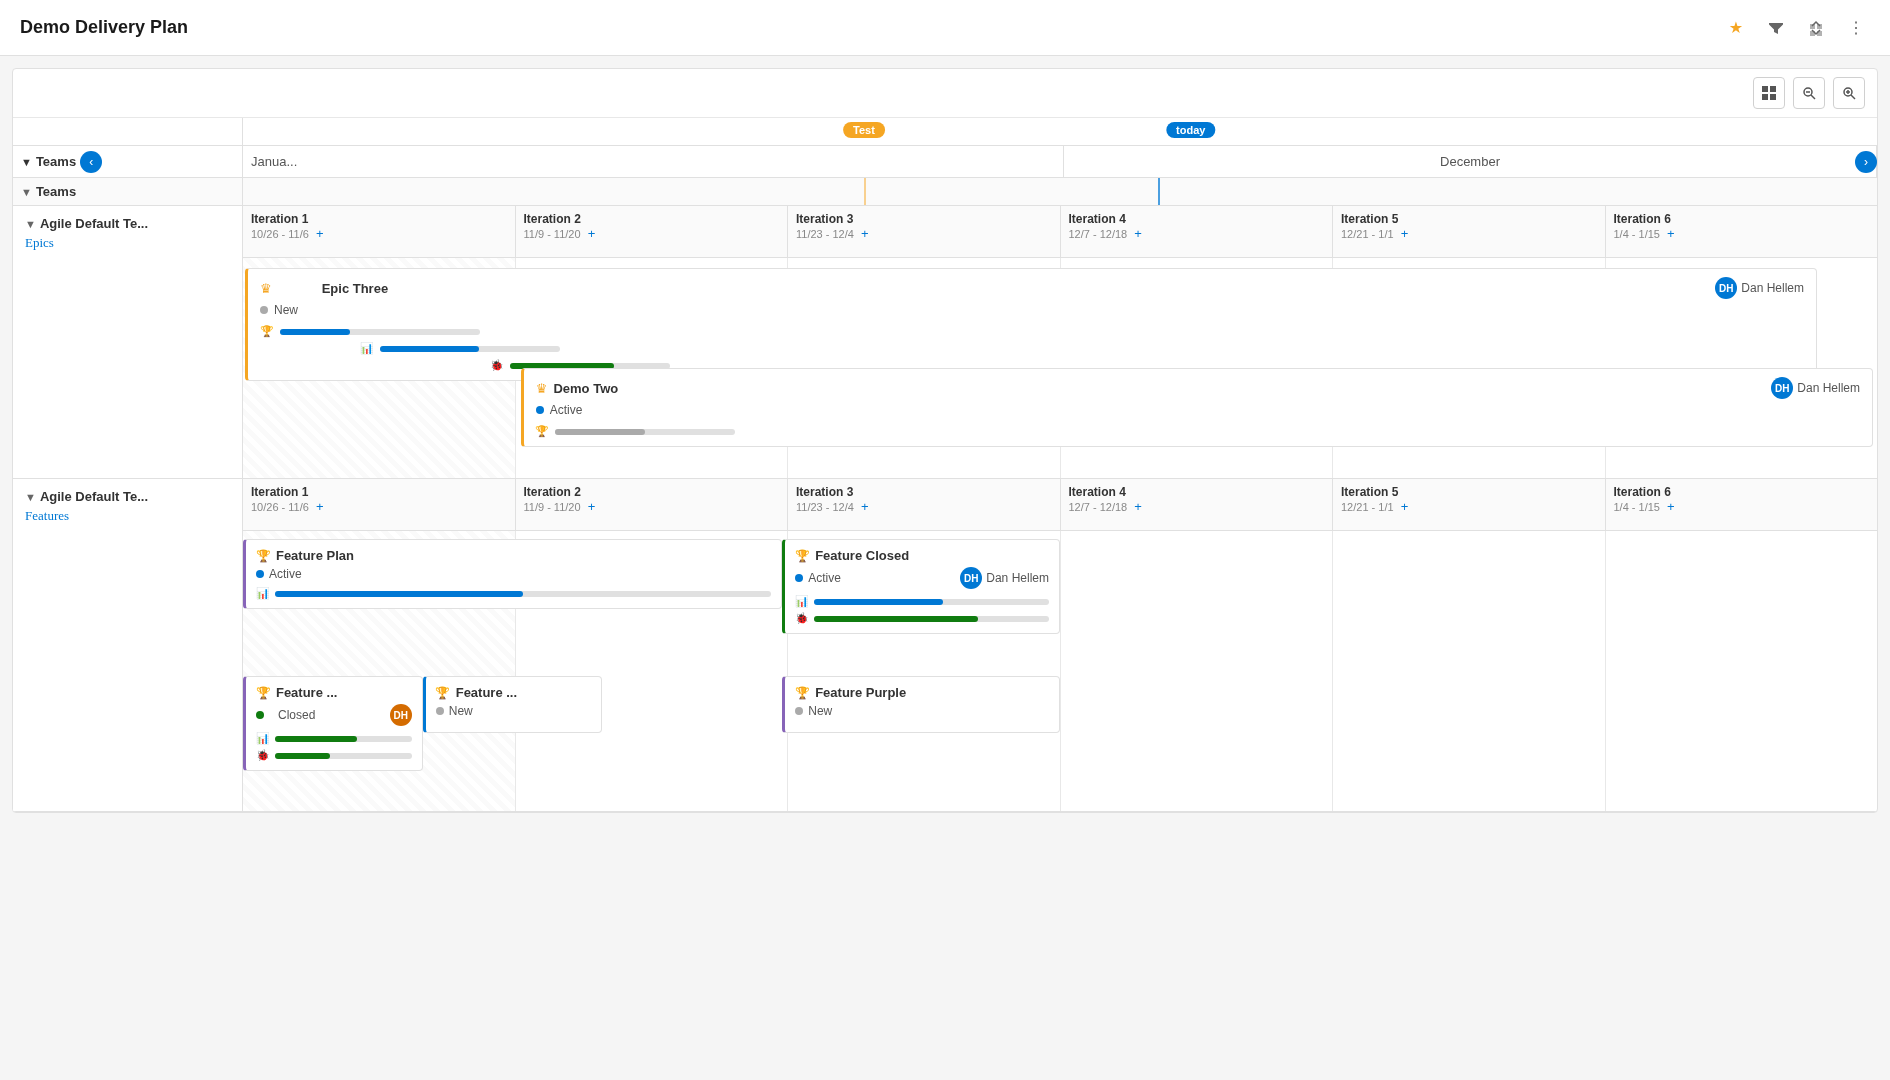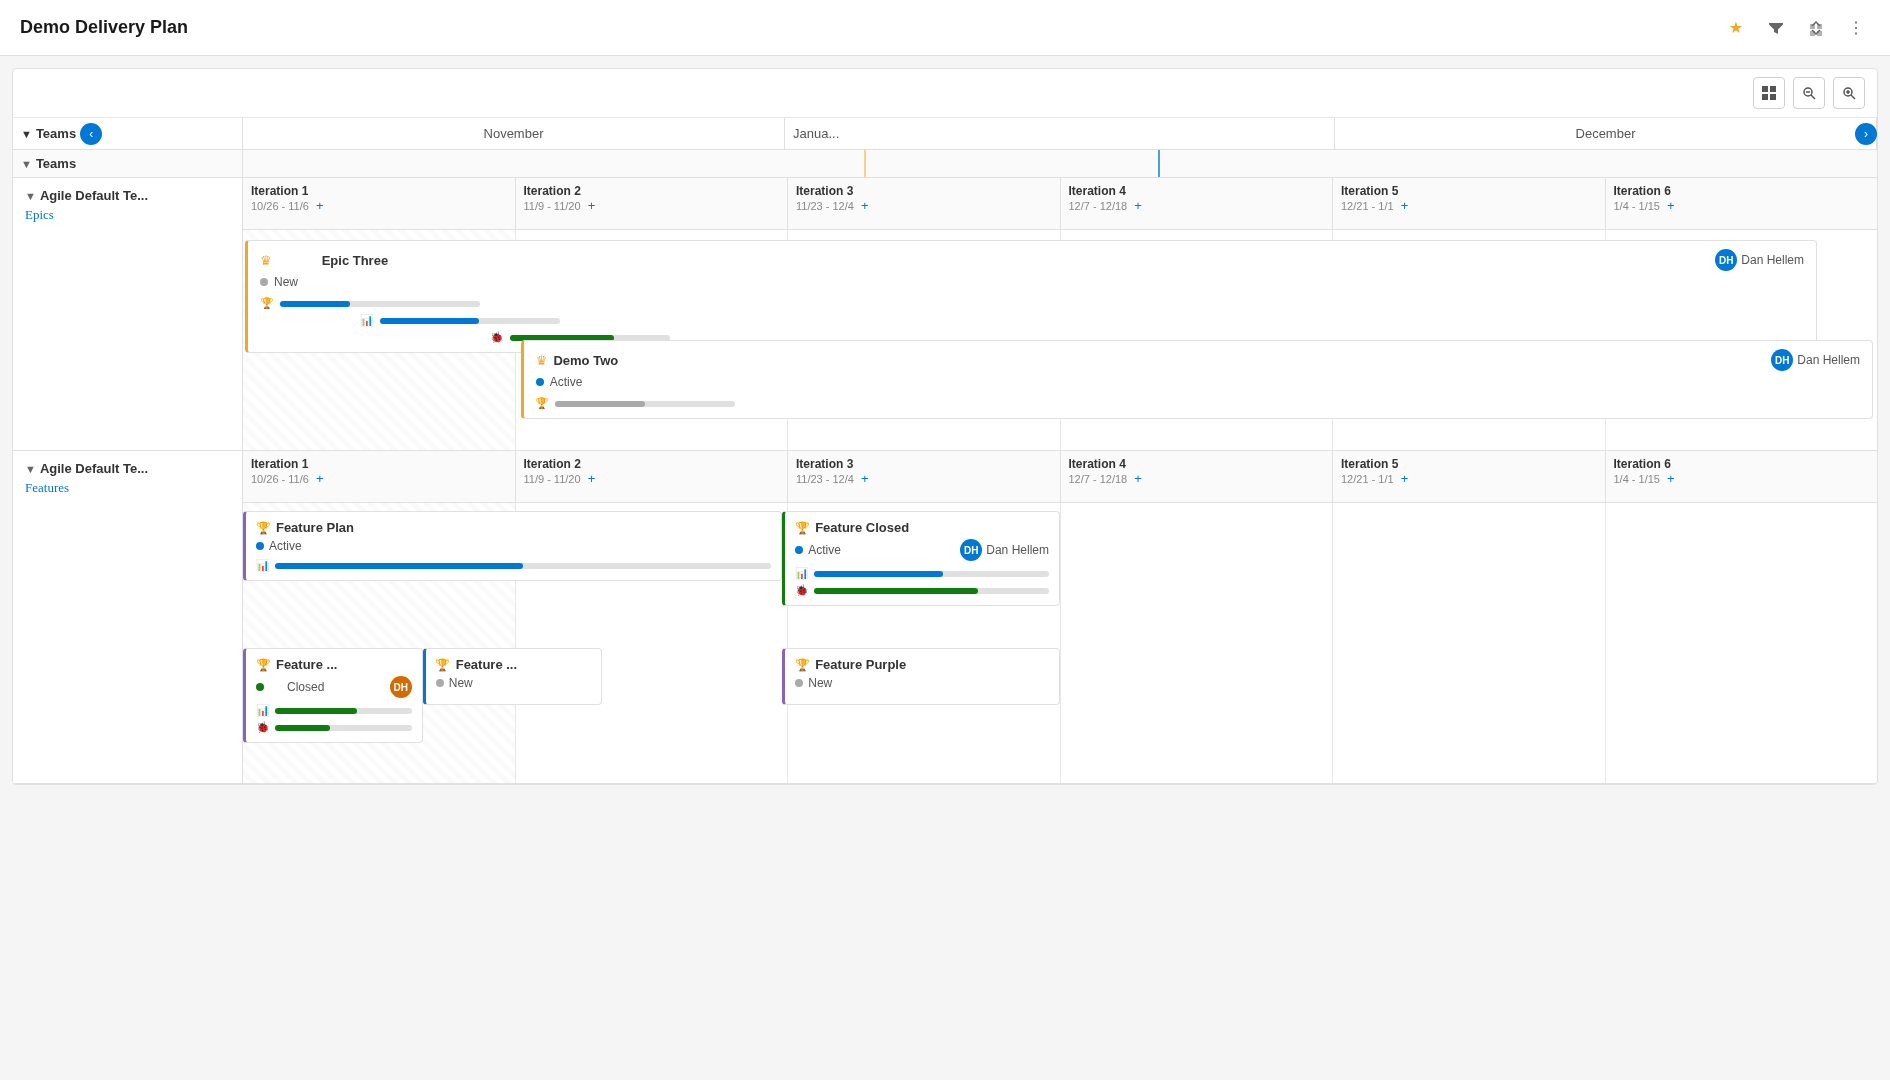--- a/index.html
+++ b/index.html
@@ -93,29 +93,35 @@
     <div class="toolbar-btn">
       <svg width="14" height="14" viewBox="0 0 14 14" fill="none" stroke="currentColor" stroke-width="1.5">
           <circle cx="6" cy="6" r="4"></circle>
           <line x1="9" y1="9" x2="13" y2="13"></line>
           <line x1="4" y1="6" x2="8" y2="6"></line>
           <line x1="6" y1="4" x2="6" y2="8"></line>
         </svg>
     </div>
   </div>
 
+  <div class="top-marker-row">
+    <div class="top-marker-spacer"></div>
+    <div class="top-marker-area">
+      <span class="marker-test">Test</span>
+      <span class="marker-today">today</span>
+    </div>
+  </div>
 
   <div class="months-header-row">
     <div class="months-sidebar-spacer">
       <span style="cursor:pointer;font-size:11px;">▼</span>
       <span style="visibility: visible;">Teams</span>
       <button class="nav-prev">‹</button>
     </div>
     <div class="months-cells">
-      <div class="month-h">November</div>
       <div class="month-h" style="justify-content:flex-start;padding-left:8px;overflow:hidden;">Janua...</div>
       <div class="month-h">December</div>
       <button class="nav-next" style="position:absolute;right:0;top:50%;transform:translateY(-50%);">›</button>
     </div>
   </div>
 
   <div style="display:flex;height:28px;border-bottom:1px solid #e0e0e0;background:#fafafa;">
     <div style="width:230px;min-width:230px;border-right:1px solid #e0e0e0;display:flex;align-items:center;padding:0 8px;gap:4px;">
       <span style="font-size:11px;color:#666;">▼</span>
       <span style="font-weight:600;font-size:13px;">Teams</span>
@@ -332,21 +338,21 @@
             </div>
           </div>
         </div>
 
         <div style="position:absolute;top:145px;left:0%;width:11%;background:#fff;border:1px solid #e0e0e0;border-left:3px solid #8764b8;border-radius:4px;padding:8px 10px;z-index:2;">
           <div style="display:flex;align-items:center;gap:5px;margin-bottom:4px;">
             <span style="color:#8764b8;font-size:12px;">🏆</span>
             <span style="font-weight:600;font-size:13px;">Feature ...</span>
           </div>
           <div style="display:flex;align-items:center;justify-content:space-between;margin-bottom:6px;">
-            <div style="display:flex;align-items:center;gap:23px;justify-content:space-between;">
+            <div style="display:flex;align-items:center;gap:14px;justify-content:space-between;">
               <span class="status-dot closed"></span>
               <span style="font-size:12px;color:#555;">Closed</span>
             </div>
             <div class="avatar-sm" style="background:#d46b00;">DH</div>
           </div>
           <div style="display:flex;flex-direction:column;gap:4px;">
             <div style="display:flex;align-items:center;gap:5px;">
               <span style="font-size:11px;">📊</span>
               <div style="flex:1;height:6px;background:#e0e0e0;border-radius:3px;">
                 <div style="width:60%;height:100%;background:#107c10;border-radius:3px;"></div>

